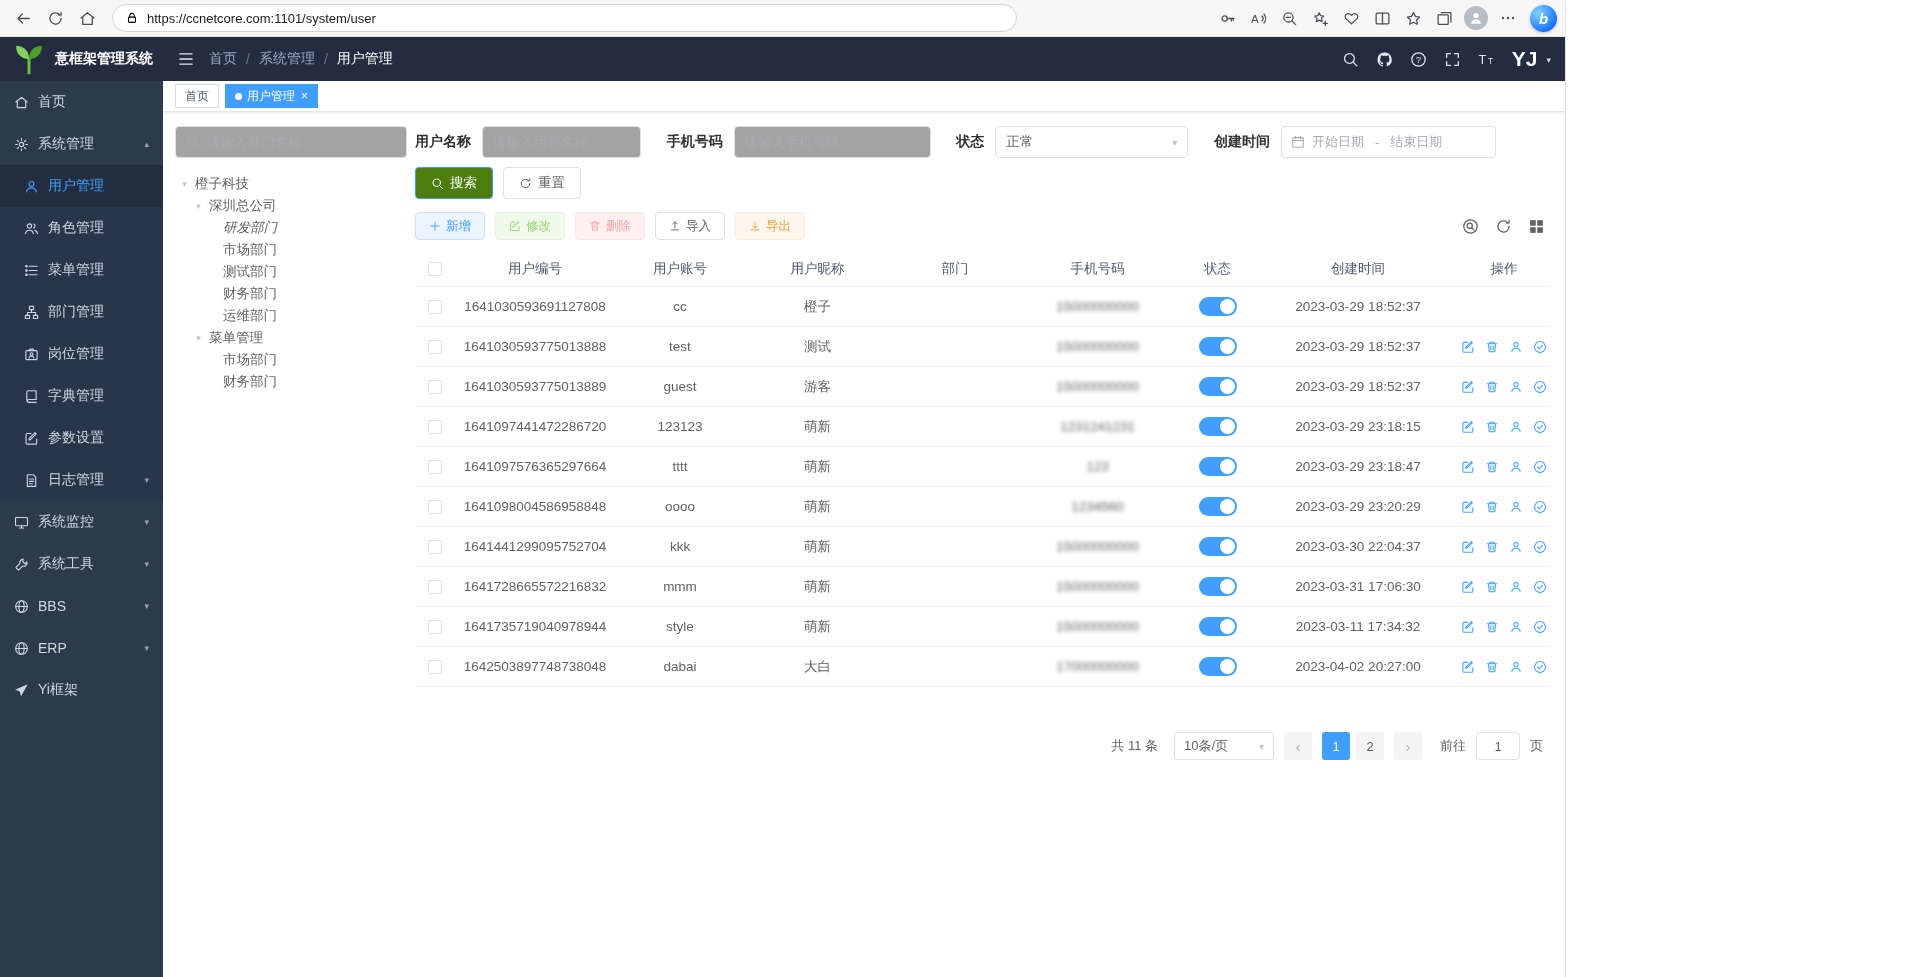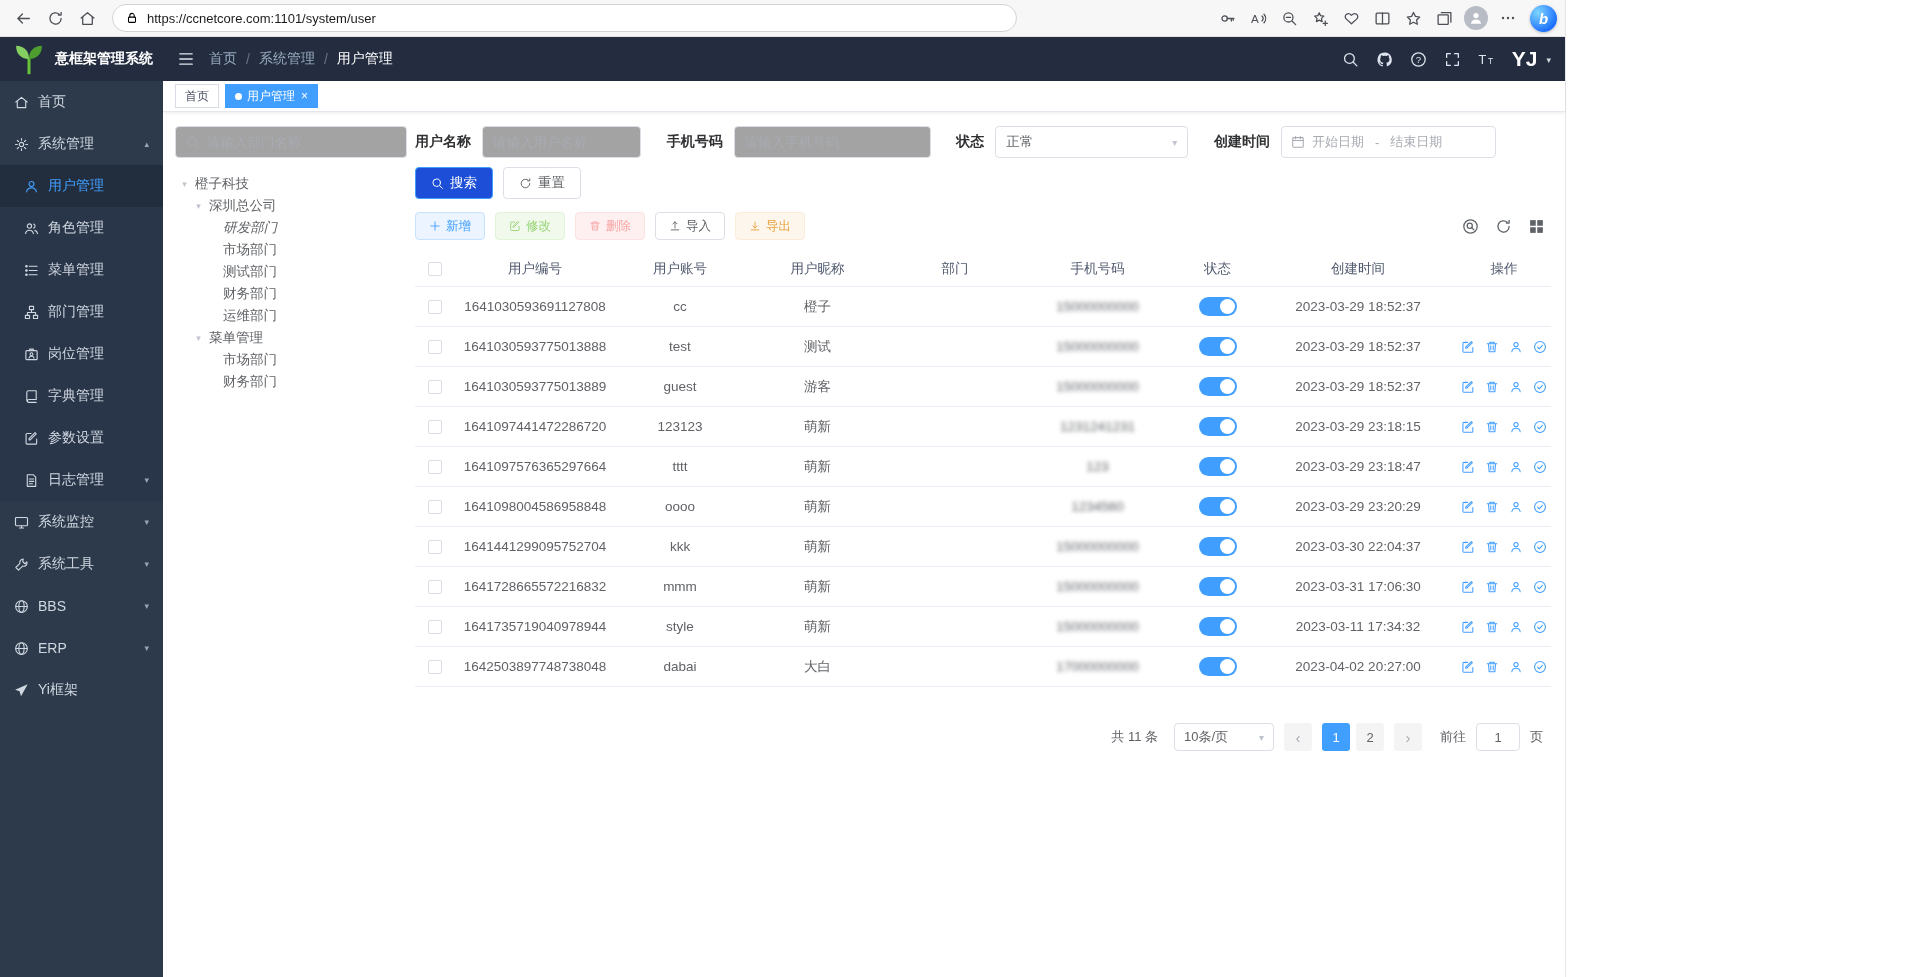--- a/index.html
+++ b/index.html
@@ -67,21 +67,21 @@
   .flabel { font-size:14px; font-weight:bold; color:#303133; white-space:nowrap; }
   .el-select { height:32px; border:1px solid #dcdfe6; border-radius:4px; display:flex; align-items:center; justify-content:space-between; padding:0 10px; font-size:13.5px; color:#606266; background:#fff; cursor:pointer; }
   .sel-caret { color:#c0c4cc; font-size:10px; }
   .date-range { height:32px; width:215px; border:1px solid #dcdfe6; border-radius:4px; display:flex; align-items:center; padding:0 9px; gap:7px; font-size:13px; color:#a8abb2; background:#fff; }
   .date-range .icon { width:14px; height:14px; color:#a8abb2; flex:none; }
   .date-range .dash { color:#a8abb2; margin:0 4px; }
 
   .btn-row { margin-top:9px; display:flex; gap:10px; }
   .btn { height:32px; padding:0 15px; border-radius:4px; border:1px solid #dcdfe6; background:#fff; color:#606266; font-size:13.5px; display:flex; align-items:center; gap:6px; cursor:pointer; font-family:inherit; }
   .btn .icon { width:13px; height:13px; }
-  .btn.primary { background:#1d4ed8; border-color:#409eff; color:#fff; }
+  .btn.primary { background:#4d7c0f; border-color:#409eff; color:#fff; }
 
   .toolbar-row { margin-top:13px; display:flex; gap:10px; align-items:center; }
   .tbtn { height:28px; padding:0 13px; border-radius:4px; font-size:12.5px; display:flex; align-items:center; gap:5px; border:1px solid; cursor:pointer; font-family:inherit; }
   .tbtn .icon { width:12px; height:12px; }
   .tbtn.add { background:#ecf5ff; border-color:#c6e2ff; color:#409eff;font-family:Liberation Mono, monospace; }
   .tbtn.edit { background:#f0f9eb; border-color:#e1f3d8; color:#95d475; }
   .tbtn.del { background:#fef0f0; border-color:#fde2e2; color:#f8a5a5; }
   .tbtn.imp { background:#fff; border-color:#dcdfe6; color:#606266; }
   .tbtn.exp { background:#fdf6ec; border-color:#faecd8; color:#e6a23c; }
   .mini-tools { margin-left:auto; display:flex; gap:16px; align-items:center; color:#5f6368; padding-right:6px; }
@@ -93,21 +93,21 @@
   .trow.head { height:35px; color:#515a6e; font-weight:normal; }
   .tcell { display:flex; justify-content:center; align-items:center; gap:8px; overflow:hidden; white-space:nowrap; }
   .cb { width:14px; height:14px; border:1px solid #dcdfe6; border-radius:2px; background:#fff; flex:none; cursor:pointer; }
   .toggle { width:38px; height:19px; border-radius:10px; background:#409eff; position:relative; cursor:pointer; }
   .toggle::after { content:""; position:absolute; right:2px; top:2px; width:15px; height:15px; border-radius:50%; background:#fff; }
   .phone-blur { filter:blur(2.2px); }
   .ops { display:flex; gap:10px; color:#409eff; }
   .ops .icon { width:14px; height:14px; cursor:pointer; }
 
   
-  .pagination { margin-top:36px; display:flex; align-items:center; justify-content:flex-end; gap:10px; font-size:13px; color:#606266; padding-right:8px; }
+  .pagination { margin-top:45px; display:flex; align-items:center; justify-content:flex-end; gap:10px; font-size:13px; color:#606266; padding-right:8px; }
   .psel { width:100px; height:28px; border:1px solid #dcdfe6; border-radius:4px; display:flex; align-items:center; justify-content:space-between; padding:0 9px; color:#606266; cursor:pointer; background:#fff; margin-left:6px; }
   .pages { display:flex; gap:6px; }
   .pbtn { min-width:28px; height:28px; border-radius:3px; background:#f4f4f5; display:flex; align-items:center; justify-content:center; color:#606266; font-size:13px; cursor:pointer; padding:0 4px; }
   .pbtn.active { background:#409eff; color:#fff; }
   .pbtn.nav { color:#a8abb2; font-size:15px; }
   .jump-input { width:44px; height:28px; border:1px solid #dcdfe6; border-radius:4px; text-align:center; font-size:13px; color:#606266; outline:none; font-family:inherit; }
 
   .icon { display:inline-flex; align-items:center; justify-content:center; }
   .icon svg { width:100%; height:100%; display:block; }
 </style>

